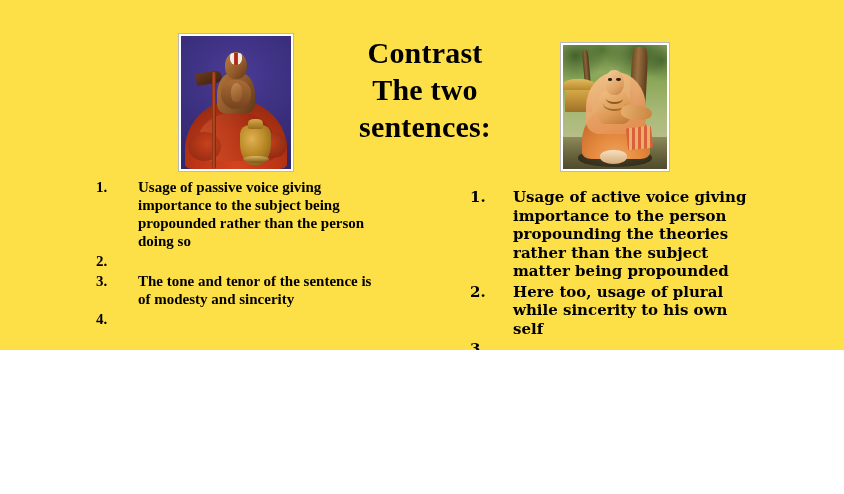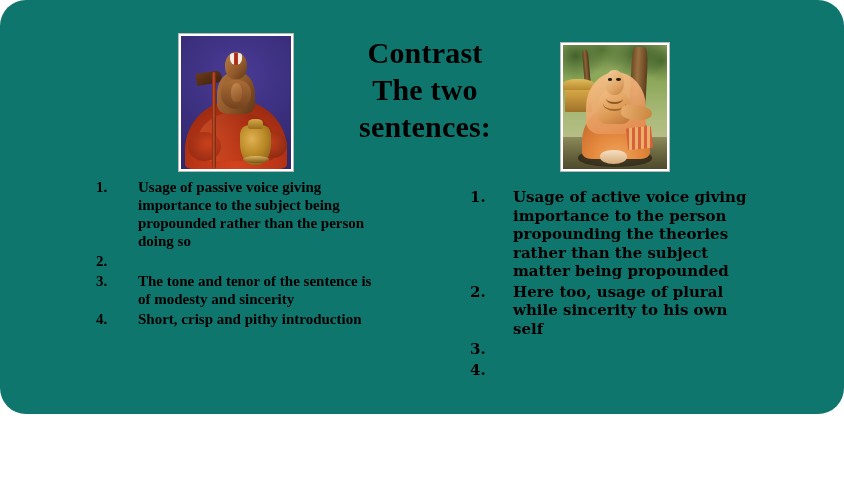--- a/index.html
+++ b/index.html
@@ -3,26 +3,25 @@
 <meta charset="utf-8">
 <style>
   html, body {
     margin: 0;
     padding: 0;
     background: #ffffff;
   }
   #slide {
     position: relative;
     width: 844px;
-    height: 414px;
-    background: #0f766e;
+    height: 350px;
+    background: #fde047;
     overflow: hidden;
     font-family: "Liberation Serif", "DejaVu Serif", serif;
     color: #000000;
-    border-radius: 26px;
   }
 
   
   #slide-title {
     position: absolute;
     left: 300px;
     top: 34px;
     width: 250px;
     text-align: center;
     font-family: "Liberation Serif", "DejaVu Serif", serif;
@@ -476,21 +475,20 @@
     </div>
     <div class="bullet-item">
       <span class="bullet-num">2.</span>
     </div>
     <div class="bullet-item">
       <span class="bullet-num">3.</span>
       <span class="bullet-text">The tone and tenor of the sentence is of modesty and sincerity</span>
     </div>
     <div class="bullet-item">
       <span class="bullet-num">4.</span>
-      <span class="bullet-text">Short, crisp and pithy introduction</span>
     </div>
   </div>
 
   <div class="bullet-col" id="col-right">
     <div class="bullet-item">
       <span class="bullet-num">1.</span>
       <span class="bullet-text">Usage of active voice giving importance to the person propounding the theories rather than the subject matter being propounded</span>
     </div>
     <div class="bullet-item">
       <span class="bullet-num">2.</span>

